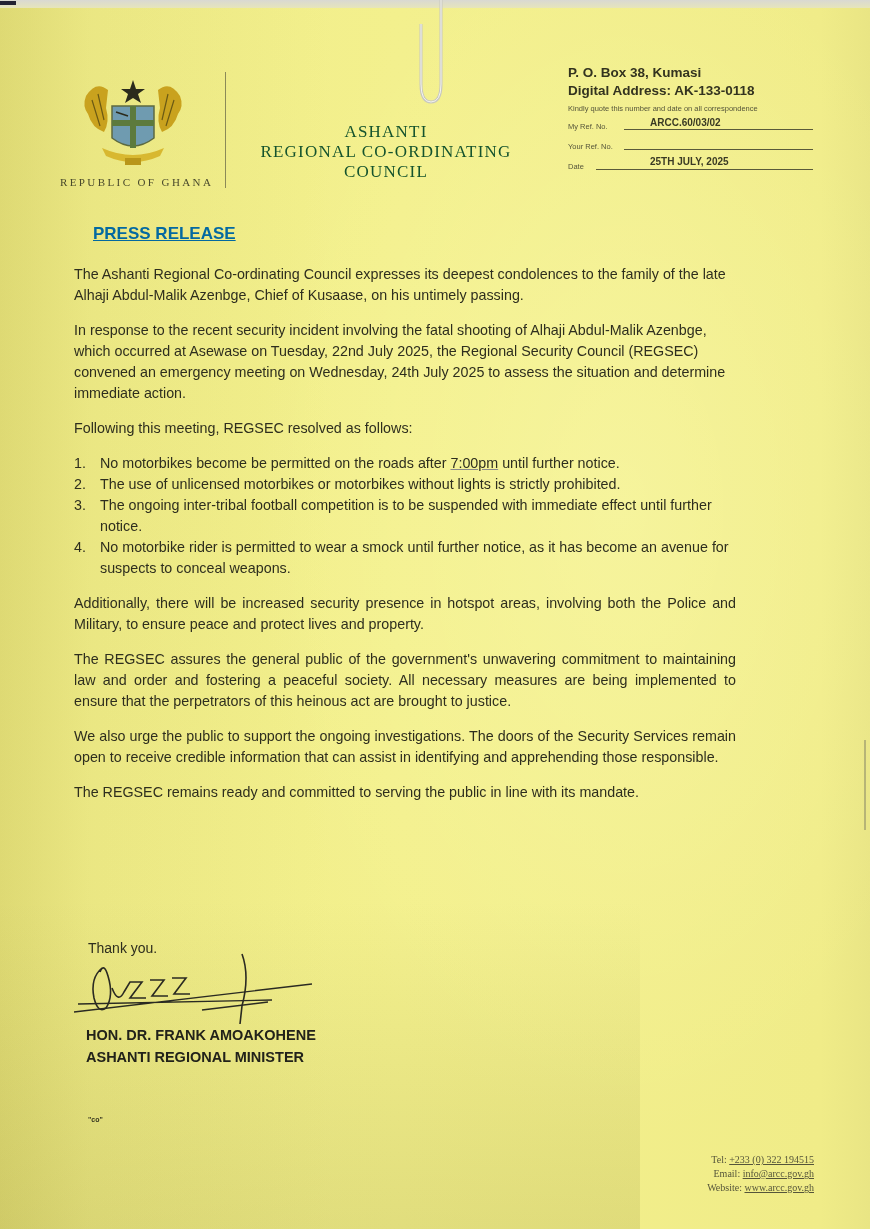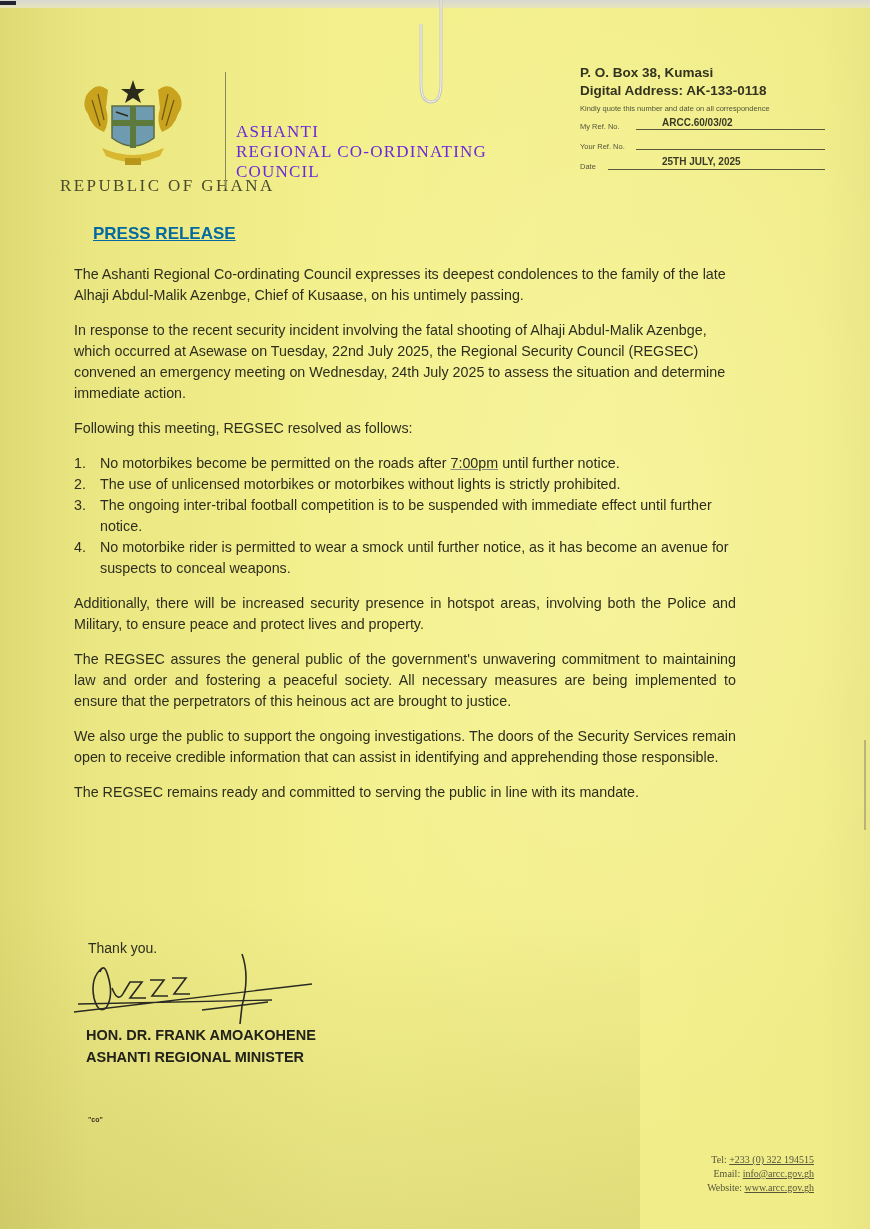--- a/index.html
+++ b/index.html
@@ -35,31 +35,31 @@
       border-left: 2px solid #555; opacity: 0.35;
     }
 
     
     .clip { position: absolute; left: 415px; top: 0; width: 36px; height: 106px; }
 
     
     .crest { position: absolute; left: 78px; top: 76px; width: 110px; height: 92px; }
     .republic {
       position: absolute; left: 60px; top: 176px;
-      font-family: "Liberation Serif", serif; font-size: 17px; letter-spacing: 2.4px;
+      font-family: "Liberation Serif", serif; font-size: 11px; letter-spacing: 2.4px;
       color: #4a4a2c;
     }
     .vline { position: absolute; left: 225px; top: 72px; width: 1px; height: 116px; background: #8b8a58; }
     .council {
-      position: absolute; left: 236px; top: 122px; width: 300px; text-align: left;
+      position: absolute; left: 236px; top: 122px; width: 300px; text-align: center;
       font-family: "Liberation Serif", serif; font-size: 17px; line-height: 20px;
-      letter-spacing: 1.2px; color: #6d28d9;
-    }
-
-    .addr { position: absolute; left: 568px; top: 64px; width: 270px; margin-left: 12px; }
+      letter-spacing: 1.2px; color: #14532d;
+    }
+
+    .addr { position: absolute; left: 568px; top: 64px; width: 270px; }
     .addr .l1, .addr .l2 { font-weight: bold; font-size: 13.5px; color: #33331f; line-height: 18px; }
     .addr .note { font-size: 7.5px; color: #55553a; margin-top: 4px; }
     .ref-row { position: relative; height: 20px; font-size: 7.5px; color: #55553a; }
     .ref-row .lbl { position: absolute; left: 0; bottom: 2px; }
     .ref-row .line { position: absolute; left: 56px; right: 25px; bottom: 3px; border-bottom: 1px solid #5a5a3a; }
     .ref-row .val { position: absolute; left: 82px; bottom: 5px; font-weight: bold; font-size: 10px; color: #3a3a24; }
     .date-row .line { left: 28px; }
     .date-row .val { left: 82px; bottom: 6px; }
 
     

